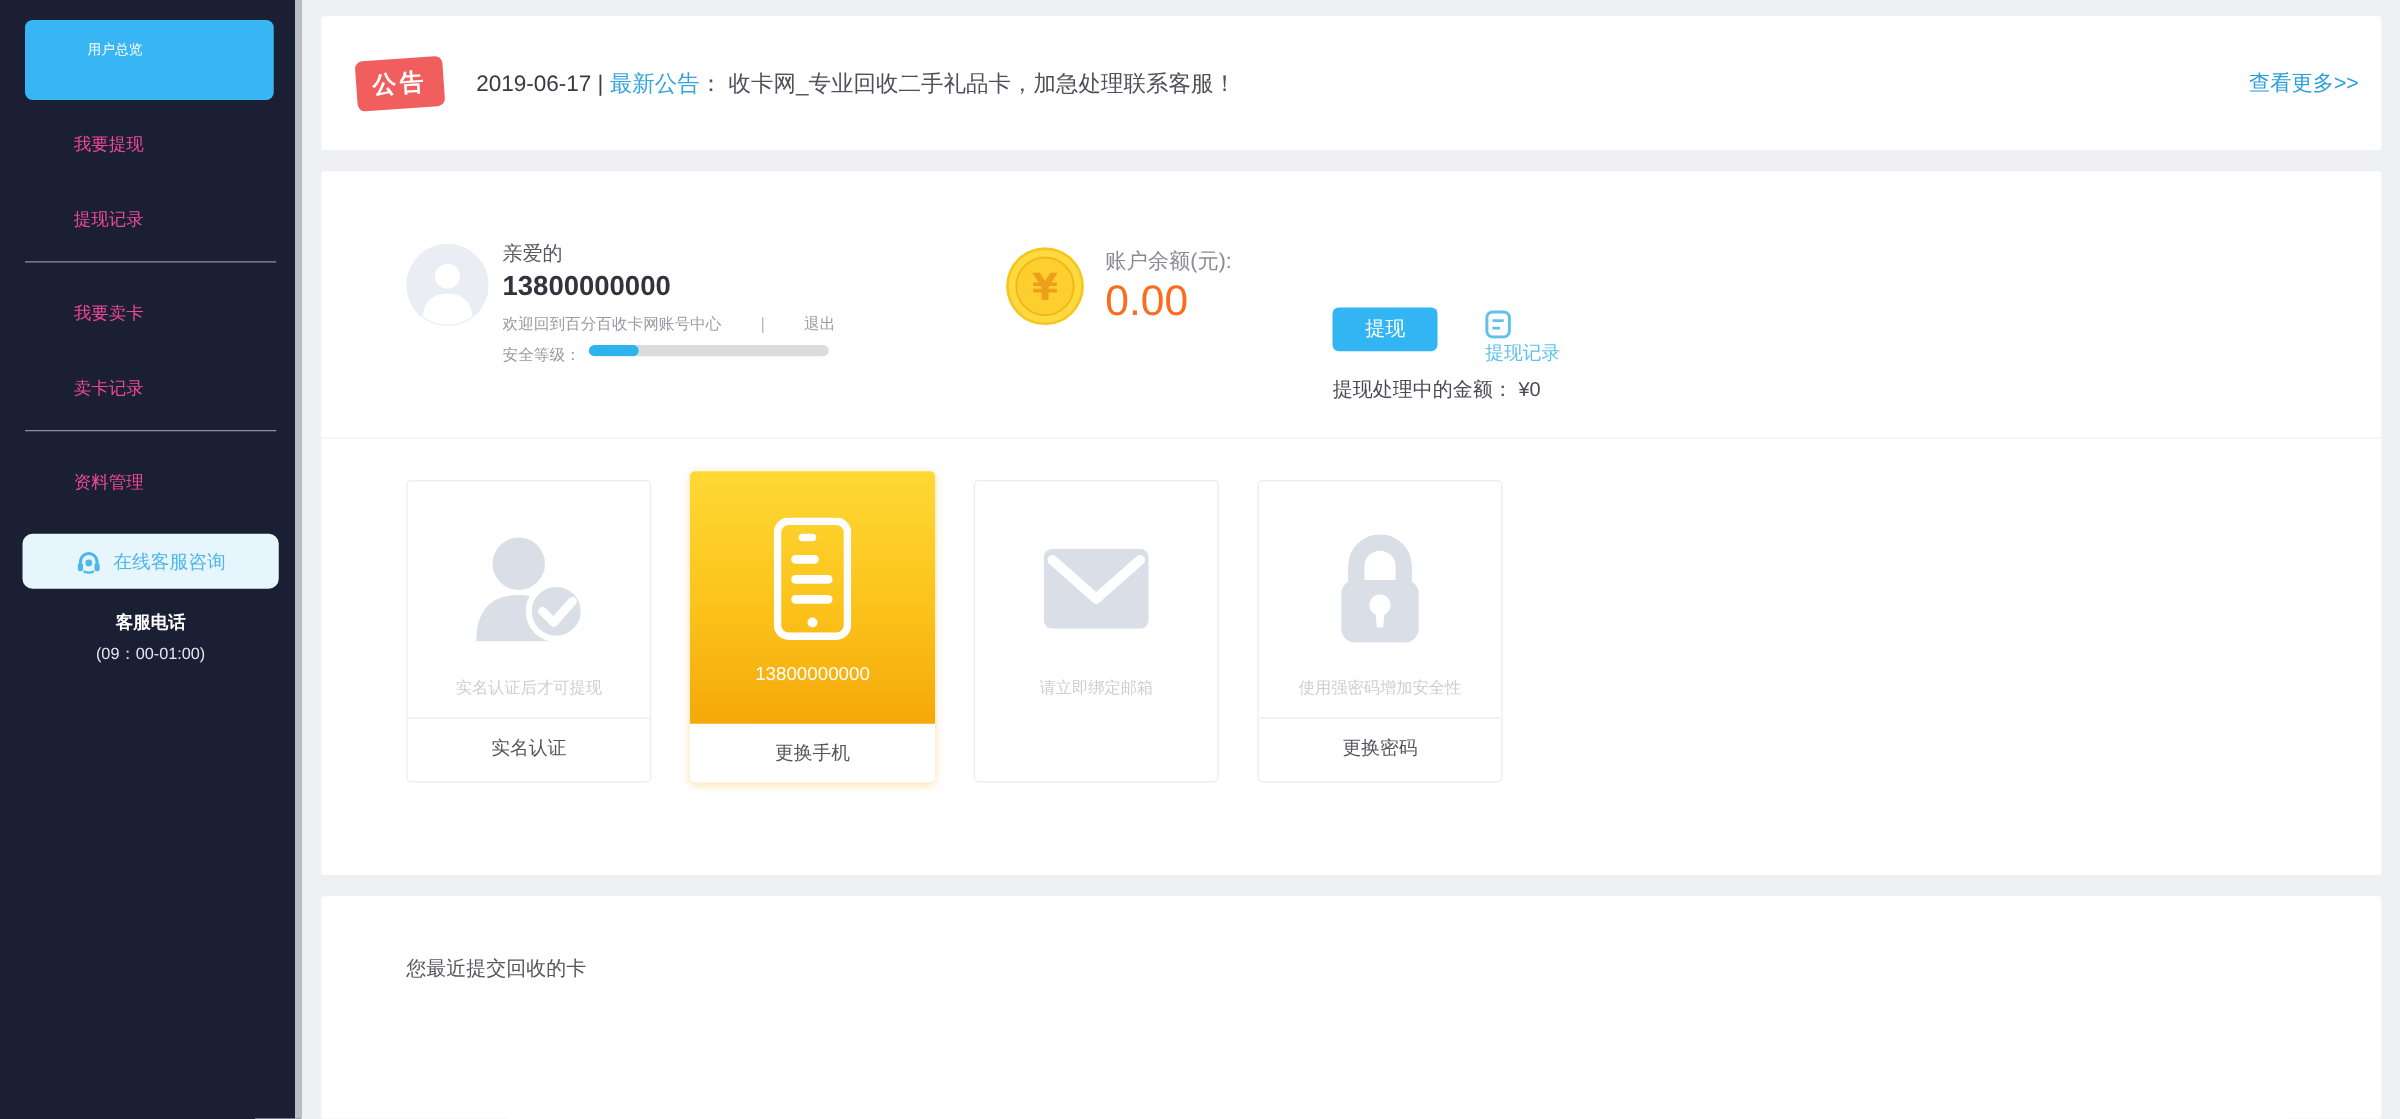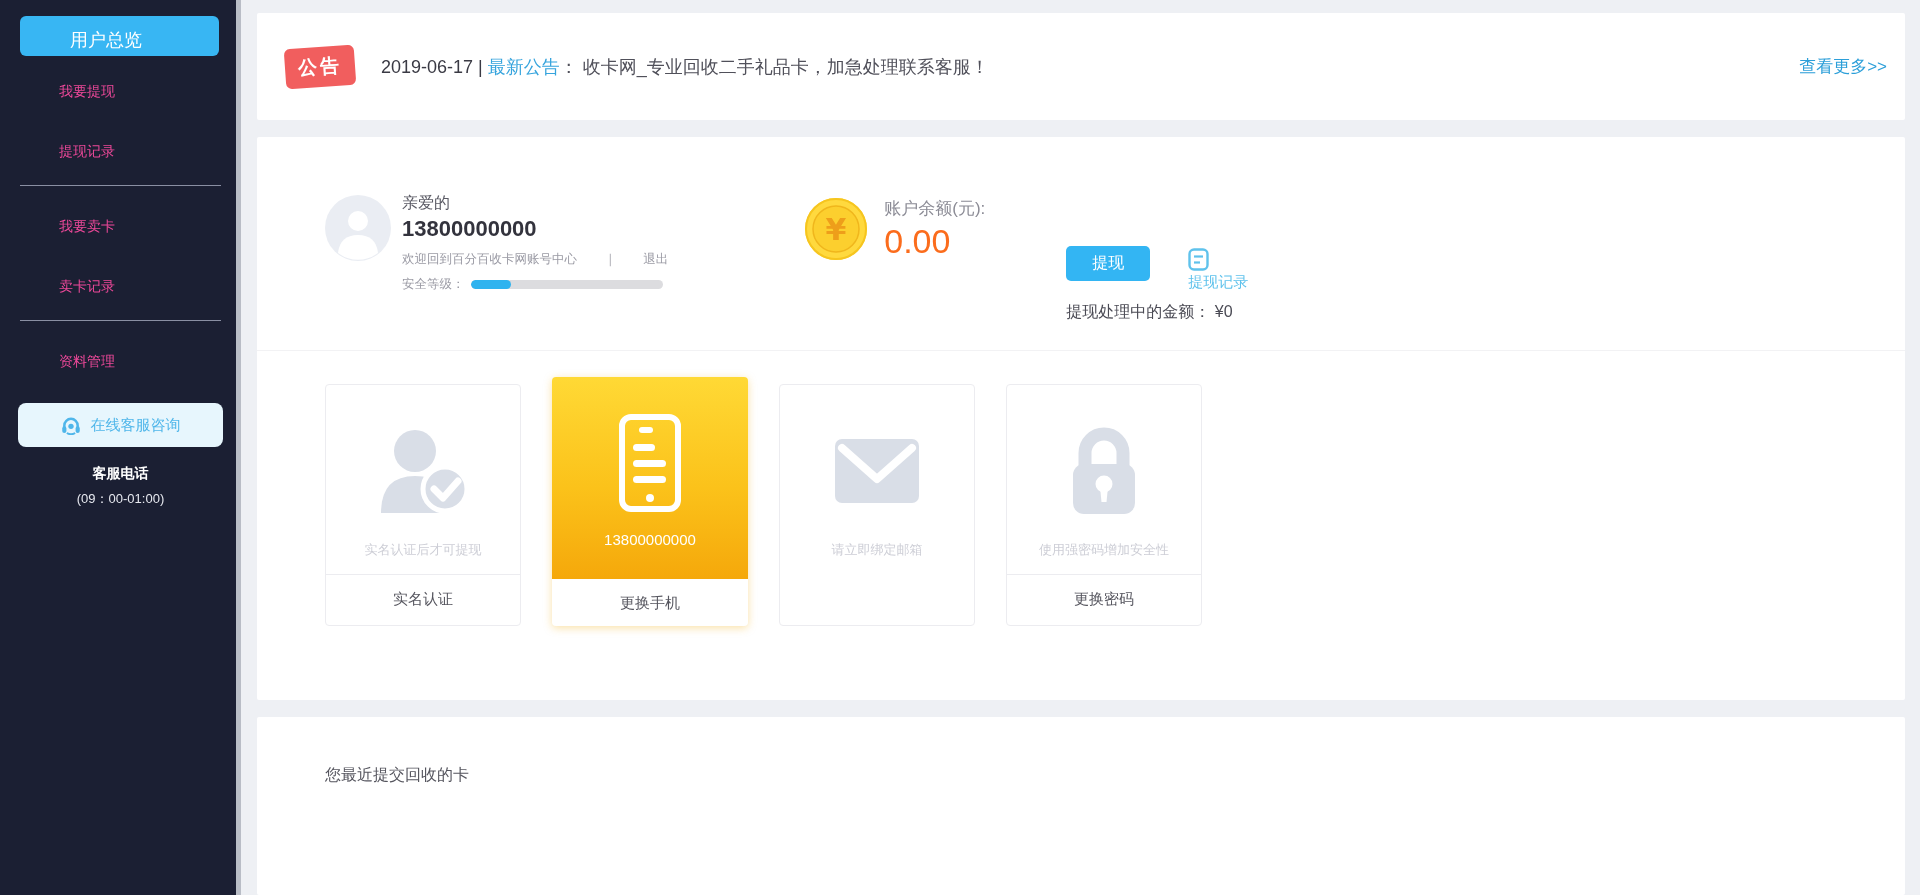--- a/index.html
+++ b/index.html
@@ -11,23 +11,23 @@
   
   .sidebar {
     width:241px; height:895px; background:#1b1f33; flex:0 0 241px;
     display:flex; flex-direction:column; position:relative;
   }
   .sidebar-edge {
     position:absolute; right:0; top:0; width:5px; height:100%;
     background:#b9bdc6;
   }
   .menu-item-active {
-    margin:16px 22px 0 20px; height:40px; line-height:48px;
+    margin:16px 22px 0 20px; height:64px; line-height:48px;
     background:#38b6f3; border-radius:6px; color:#fff;
-    font-size:18px; padding-left:50px; cursor:pointer;
+    font-size:11px; padding-left:50px; cursor:pointer;
   }
   .menu-item {
     height:60px; line-height:60px; padding-left:59px;
     color:#ec4899; font-size:14px; cursor:pointer;
   }
   .menu-item.first { margin-top:5px; }
   .menu-divider { border-top:1px solid #8a8fa3; margin:4px 20px 0 20px; }
   .menu-gap { height:10px; }
   .service-btn {
     margin:12px 18px 0 18px; height:44px; border-radius:8px;
@@ -67,21 +67,21 @@
   .top-row {
     display:flex; padding:56px 60px 27px 68px;
     border-bottom:1px solid #f2f2f4; align-items:flex-start;
   }
   .avatar { width:66px; height:66px; flex:0 0 66px; margin-top:2px; }
   .user-block { margin-left:11px; }
   .greeting { font-size:16px; color:#5a5a64; }
   .username { font-size:22px; font-weight:bold; color:#33333d; margin-top:2px; }
   .welcome-line { margin-top:9px; font-size:12.5px; color:#9a9aa4; display:flex; gap:27px; align-items:center; }
   .logout-link { color:#9a9aa4; cursor:pointer;text-align:right; }
-  .security-line { margin-top:8px; display:flex; align-items:center; font-size:12.5px; color:#9a9aa4; }
+  .security-line { margin-top:8px; display:flex; font-size:12.5px; color:#9a9aa4; }
   .progress-track { width:192px; height:9px; background:#dcdcdf; border-radius:5px; margin-left:6px; overflow:hidden; }
   .progress-fill { height:9px; background:#2fb3ef; border-radius:5px; }
 
   .balance-block { margin-left:136px; display:flex; margin-top:4px; }
   .coin { width:64px; height:64px; flex:0 0 64px; }
   .balance-texts { margin-left:16px; }
   .balance-label { font-size:17px; color:#8b8b95; }
   .balance-value { font-size:34px; color:#fb6c1c; margin-top:2px; }
 
   .withdraw-block { margin-left:81px; margin-top:9px; }

